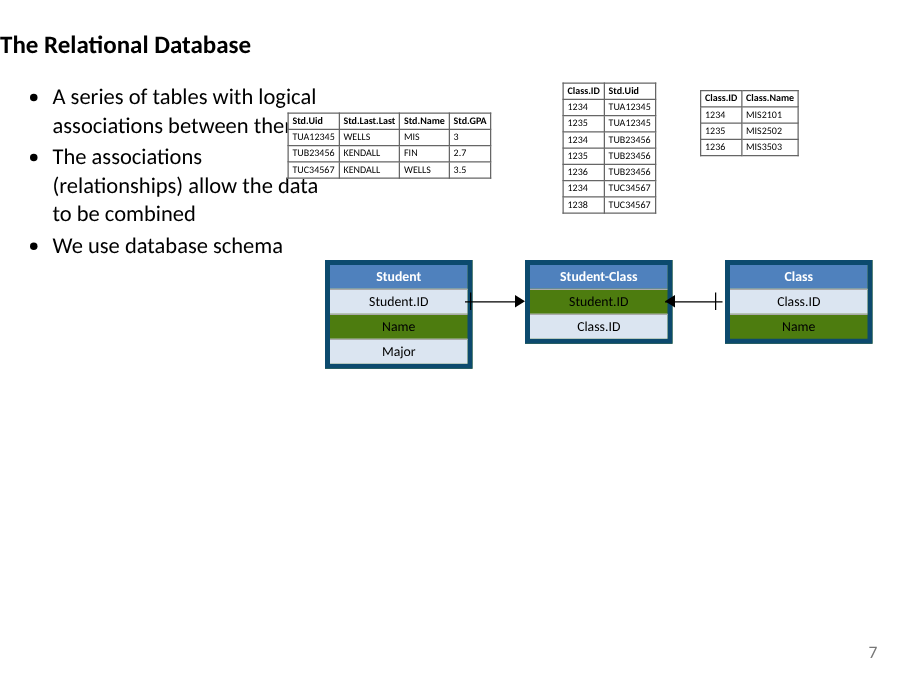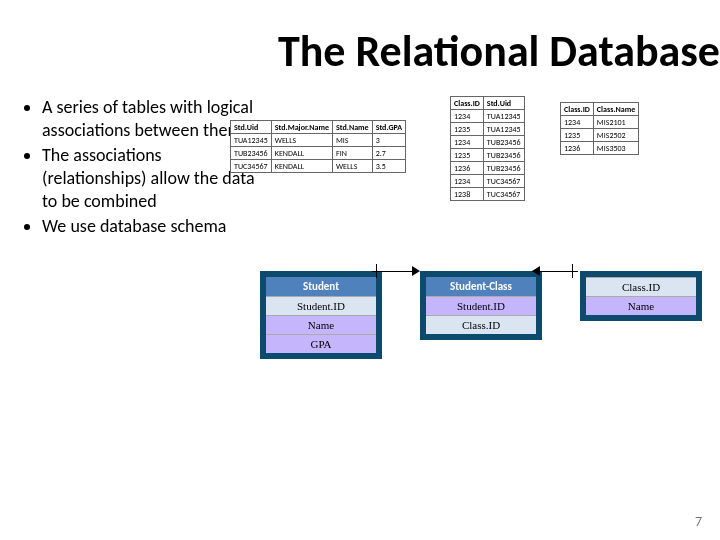--- a/index.html
+++ b/index.html
@@ -5,22 +5,22 @@
   body {
     margin: 0;
     width: 720px;
     height: 540px;
     background: #fff;
     font-family: Calibri, Arial, sans-serif;
     position: relative;
     overflow: hidden;
   }
   .title {
-    text-align: right;
-    font-size: 44px;
+    text-align: left;
+    font-size: 20px;
     margin: 24px 0 18px;
   }
   .content {
     display: flex;
     padding: 0 20px;
   }
   .bullets {
     width: 240px;
     font-size: 18px;
     line-height: 1.28;
@@ -61,36 +61,34 @@
   .sc-tbl { top: 0px; left: 190px; }
   .class-tbl { top: 6px; left: 300px; }
   .schema-area {
     position: relative;
     height: 160px;
     margin-top: 12px;
   }
   .schema {
     position: absolute;
     width: 110px;
-    border: 6px solid #0c4a6e;
+    border: 4px solid #0c4a6e;
     font-size: 11px;
     text-align: center;
-    background: #c4b5fd;
-    margin-top: 33px;
+    background: #4d7c0f;
   }
   .schema-title {
     background: #4f81bd;
     color: #fff;
     font-weight: bold;
     padding: 3px 0;
   }
   .schema-row {
     border-top: 1px solid #aaa;
     padding: 3px 4px;
-    font-family: Liberation Serif, serif;
   }
   .schema-row.key {
     background: #dbe5f1;
   }
   .schema-student { top: 0; left: 0px; }
   .schema-sc { top: 0; left: 160px; text-align: center; }
   .schema-class { top: 0; left: 320px; }
   .connector {
     position: absolute;
     height: 1px;
@@ -137,21 +135,21 @@
       <li>We use database schema</li>
     </ul>
   </div>
 
   <div class="right">
     <div class="data-area">
       <table class="tbl student-tbl">
         <tbody>
             <tr>
           <th>Std.Uid</th>
-          <th>Std.Major.Name</th>
+          <th>Std.Last.Last</th>
           <th>Std.Name</th>
           <th>Std.GPA</th>
         </tr>
         <tr>
               <td>TUA12345</td>
               <td>WELLS</td>
               <td>MIS</td>
               <td>3</td>
             </tr>
         <tr>
@@ -226,28 +224,29 @@
             </tr>
       </tbody>
         </table>
     </div>
 
     <div class="schema-area">
       <div class="schema schema-student">
         <div class="schema-title">Student</div>
         <div class="schema-row key">Student.ID</div>
         <div class="schema-row">Name</div>
-        <div class="schema-row">GPA</div>
+        <div class="schema-row key">Major</div>
       </div>
       <div class="schema schema-sc">
         <div class="schema-title">Student-Class</div>
         <div class="schema-row">Student.ID</div>
         <div class="schema-row key">Class.ID</div>
       </div>
       <div class="schema schema-class">
+        <div class="schema-title">Class</div>
         <div class="schema-row key">Class.ID</div>
         <div class="schema-row">Name</div>
       </div>
 
       <div class="connector" style="top:33px; left:112px; width:46px;"></div>
       <div class="vbar" style="top:26px; left:116px;"></div>
       <div class="crow r" style="top:28px; left:152px;"></div>
 
       <div class="connector" style="top:33px; left:272px; width:46px;"></div>
       <div class="crow l" style="top:28px; left:272px;"></div>

